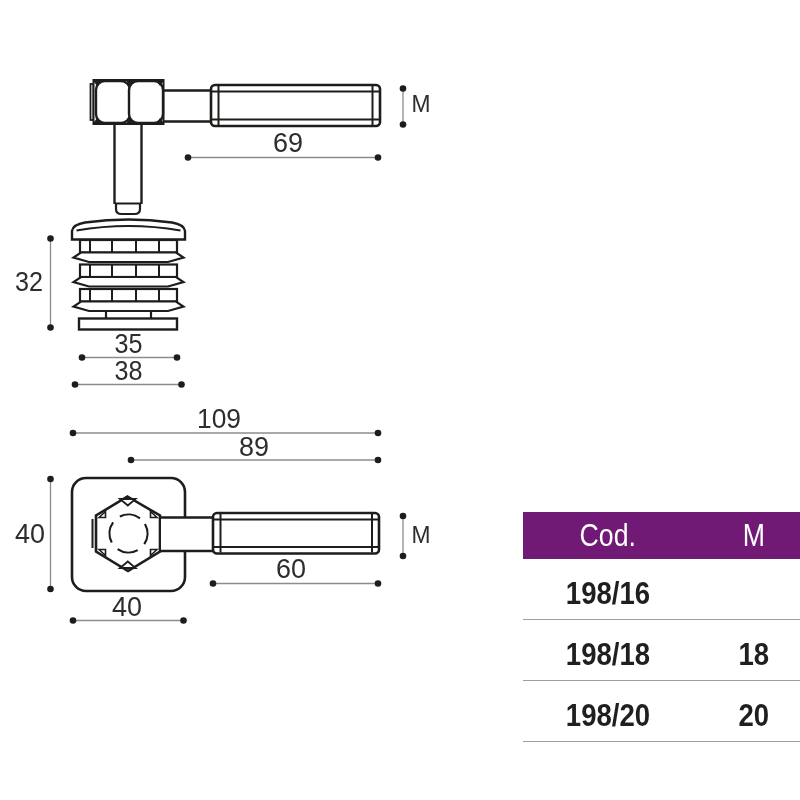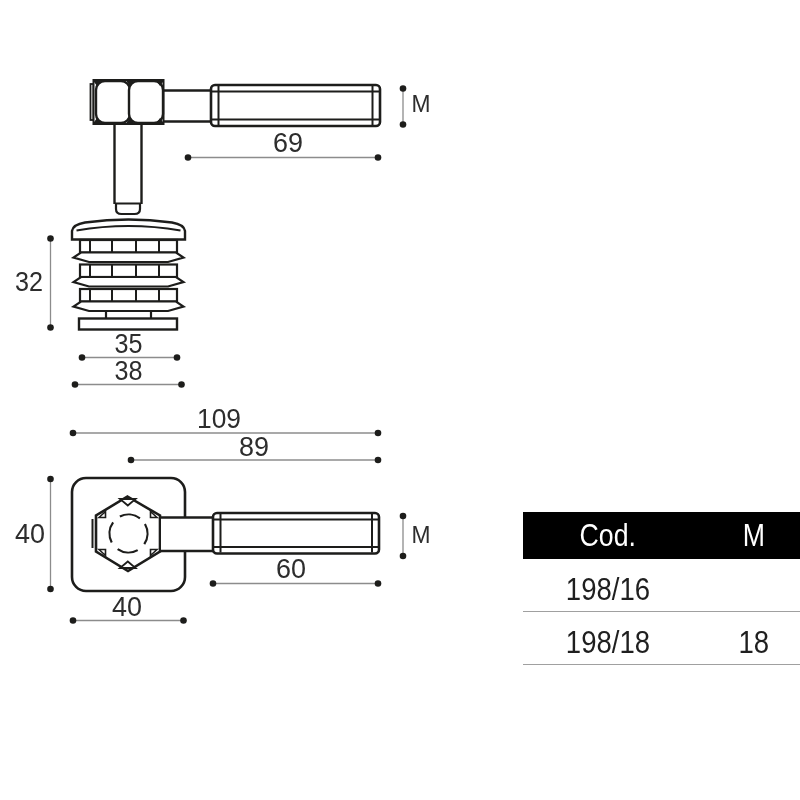--- a/index.html
+++ b/index.html
@@ -9,24 +9,24 @@
   svg text{font-family:"Liberation Sans",sans-serif;fill:#2d2d2d;}
   .outline{fill:#ffffff;stroke:#1d1d1b;}
   .detail{fill:none;stroke:#1d1d1b;}
   .dimline{stroke:#8c8c8c;stroke-width:1.3;}
   .dimdot{fill:#1d1d1b;stroke:none;}
   .dimtext{font-size:28px;}
   .dimtext-m{font-size:24px;}
 
   
   .spec-table{position:absolute;left:523px;top:512px;width:277px;}
-  .spec-head{height:47px;background:#000000;display:flex;align-items:center;}
+  .spec-head{height:47px;background:#701a75;display:flex;align-items:center;}
   .spec-head .cell{color:#ffffff;font-size:31px;}
-  .spec-row{height:44px;display:flex;align-items:center;border-bottom:1.5px solid #a0a0a0;
-            padding-top:8px;box-sizing:content-box;}
+  .spec-row{height:44px;display:flex;align-items:flex-start;border-bottom:1.5px solid #a0a0a0;
+            padding-top:16px;box-sizing:content-box;font-weight:bold;}
   .spec-row .cell{color:#1f1f1f;font-size:32px;}
   .cell{text-align:center;}
   .col-code{width:170px;}
   .col-size{flex:1;padding-left:14px;}
   .cond{display:inline-block;transform:scaleX(0.86);transform-origin:center;white-space:nowrap;}
 </style>
 </head>
 <body>
 
 <div id="canvas">
@@ -181,15 +181,19 @@
       <div class="cell col-code"><span class="cond">Cod.</span></div>
       <div class="cell col-size"><span class="cond">M</span></div>
     </div>
     <div class="spec-row">
       <div class="cell col-code"><span class="cond">198/16</span></div>
     </div>
     <div class="spec-row">
       <div class="cell col-code"><span class="cond">198/18</span></div>
       <div class="cell col-size"><span class="cond">18</span></div>
     </div>
+    <div class="spec-row">
+      <div class="cell col-code"><span class="cond">198/20</span></div>
+      <div class="cell col-size"><span class="cond">20</span></div>
+    </div>
   </div>
 
 </div>
 
 </body></html>

